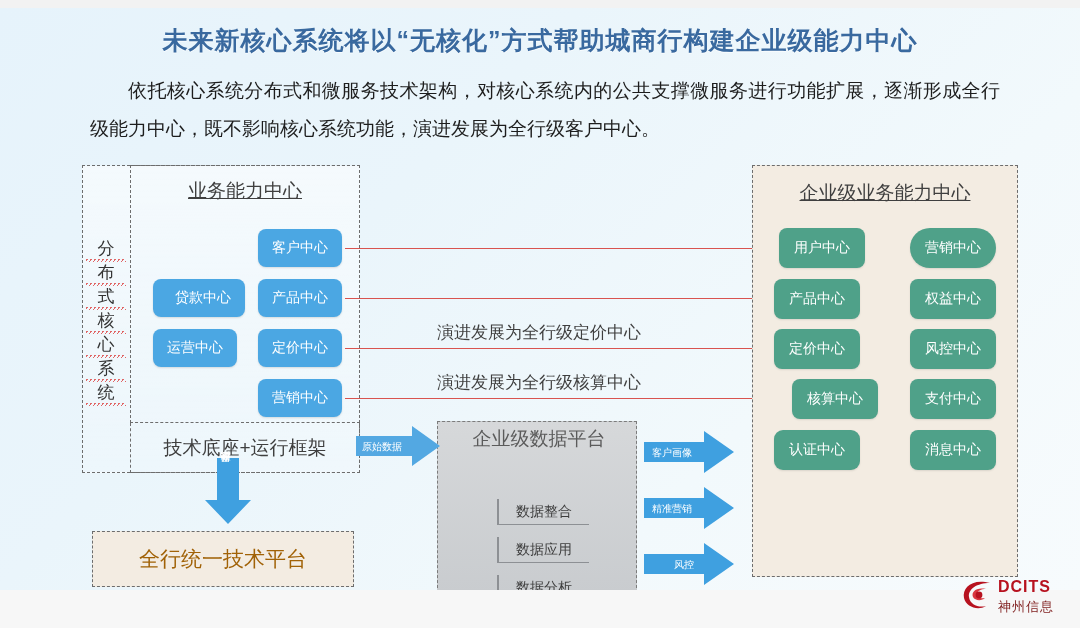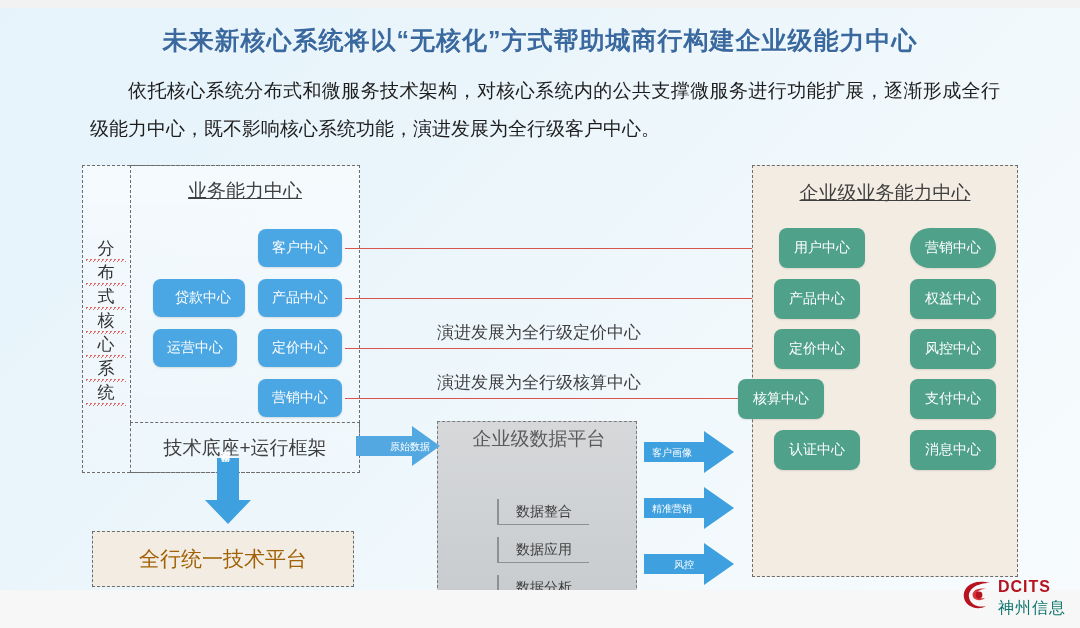--- a/index.html
+++ b/index.html
@@ -144,21 +144,21 @@
     font-size:21px;color:#a16207;
   }
 
   
   .logo{position:absolute;left:960px;top:578px;width:112px;height:42px;}
   .logo .brand{
     position:absolute;left:38px;top:0px;font-size:16px;font-weight:bold;
     color:#b7121f;letter-spacing:1px;
   }
   .logo .cn{
-    position:absolute;left:38px;top:20px;font-size:16px;color:#0f766e;
+    position:absolute;left:38px;top:20px;font-size:13px;color:#7f1d1d;
     letter-spacing:1px;
   }
 </style>
 </head>
 <body>
 
 <div class="topbar"></div>
 
 <div class="slide">
 
@@ -209,37 +209,37 @@
 
   <div class="greenbox" style="left:779px;top:220px;">用户中心</div>
   <div class="greenbox" style="left:910px;top:220px;border-radius:20px;">营销中心</div>
 
   <div class="greenbox" style="left:774px;top:271px;">产品中心</div>
   <div class="greenbox" style="left:910px;top:271px;">权益中心</div>
 
   <div class="greenbox" style="left:774px;top:321px;">定价中心</div>
   <div class="greenbox" style="left:910px;top:321px;">风控中心</div>
 
-  <div class="greenbox" style="left:738px;top:371px;">核算中心</div>
+  <div class="greenbox" style="left:792px;top:371px;">核算中心</div>
   <div class="greenbox" style="left:910px;top:371px;">支付中心</div>
 
   <div class="greenbox" style="left:774px;top:422px;border-radius:9px;">认证中心</div>
   <div class="greenbox" style="left:910px;top:422px;">消息中心</div>
 
   <div class="panel-data"></div>
   <div class="data-title">企业级数据平台</div>
   <div class="dataitem" style="top:459px;">数据整合</div>
   <div class="dataitem" style="top:497px;">数据应用</div>
   <div class="dataitem" style="top:535px;">数据分析</div>
 
   <div class="barrow" style="left:356px;top:418px;width:84px;height:40px;">
     <svg width="84" height="40" viewBox="0 0 84 40">
       <polygon points="0,10 56,10 56,0 84,20 56,40 56,30 0,30" fill="#53a8e2"></polygon>
     </svg>
-    <span class="lbl" style="left:6px;top:14px;margin-left:28px;">原始数据</span>
+    <span class="lbl" style="left:6px;top:14px;">原始数据</span>
   </div>
 
   <div class="barrow" style="left:644px;top:423px;width:90px;height:42px;">
     <svg width="90" height="42" viewBox="0 0 90 42">
       <polygon points="0,11 60,11 60,0 90,21 60,42 60,31 0,31" fill="#3fa0e0"></polygon>
     </svg>
     <span class="lbl" style="left:8px;top:15px;">客户画像</span>
   </div>
 
   <div class="barrow" style="left:644px;top:479px;width:90px;height:42px;">

